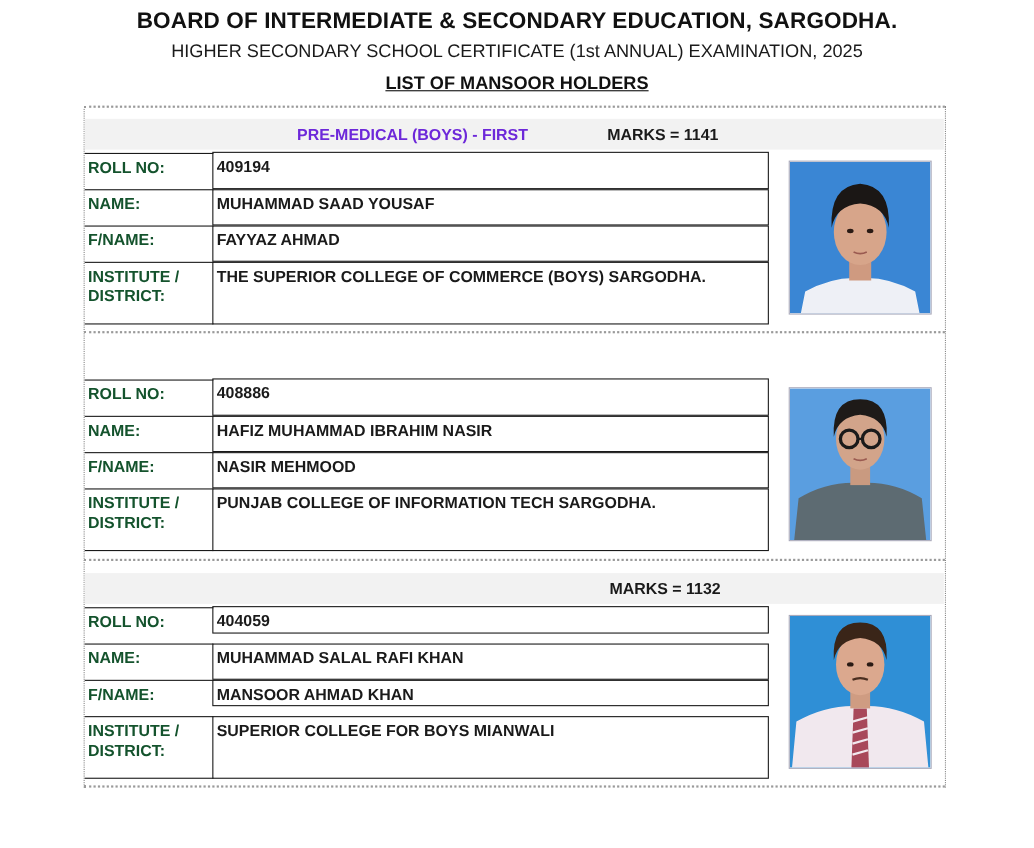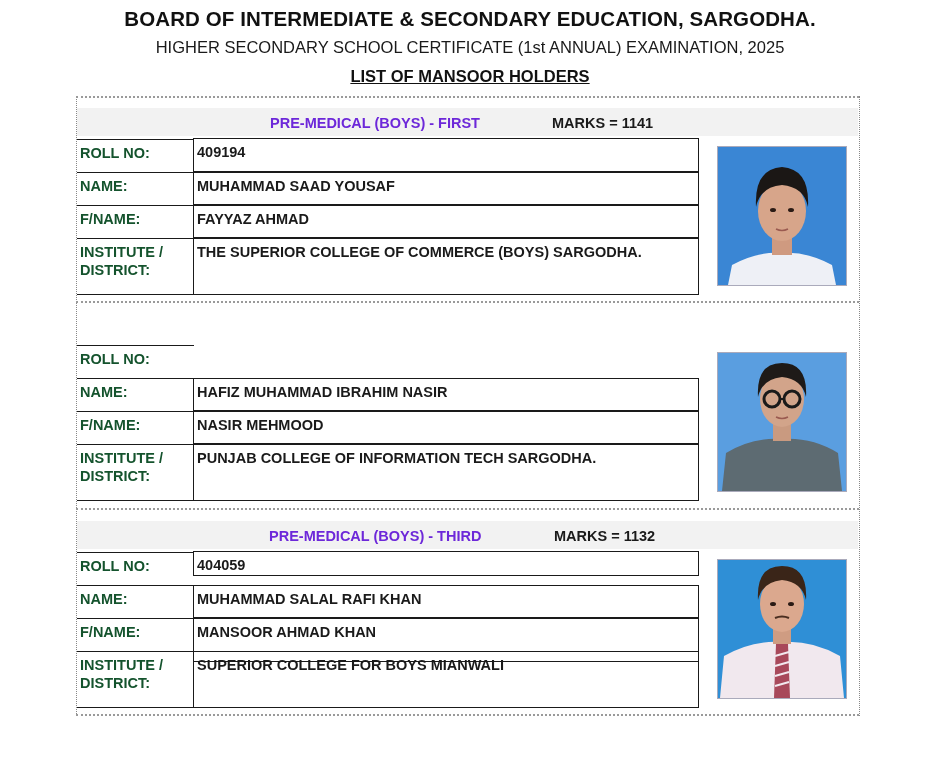--- a/index.html
+++ b/index.html
@@ -106,20 +106,23 @@
       <ellipse cx="55" cy="63" rx="3" ry="2" fill="#2a1a14"></ellipse>
       <ellipse cx="73" cy="63" rx="3" ry="2" fill="#2a1a14"></ellipse>
       <path d="M58 82 Q64 85 70 82" stroke="#9a5a50" stroke-width="1.5" fill="none"></path>
     </svg>
   </div>
 </div>
 
 <div class="section" style="top:314px; height:190px;">
   <div class="lblline" style="top:31px"></div>
   <span class="lbl" style="top:36px">ROLL NO:</span>
+  <div class="valbox" style="top:30px;height:34px">
+      <span class="val">408886</span>
+    </div>
   <div class="lblline" style="top:64px"></div>
   <span class="lbl" style="top:69px">NAME:</span>
   <div class="valbox" style="top:64px;height:33px">
       <span class="val">HAFIZ MUHAMMAD IBRAHIM NASIR</span>
     </div>
   <div class="lblline" style="top:97px"></div>
   <span class="lbl" style="top:102px">F/NAME:</span>
   <div class="valbox" style="top:97px;height:33px">
       <span class="val">NASIR MEHMOOD</span>
     </div>
@@ -139,36 +142,35 @@
       <circle cx="54" cy="46" r="8" fill="none" stroke="#1a1a1a" stroke-width="3"></circle>
       <circle cx="74" cy="46" r="8" fill="none" stroke="#1a1a1a" stroke-width="3"></circle>
       <line x1="62" y1="46" x2="66" y2="46" stroke="#1a1a1a" stroke-width="2"></line>
       <path d="M58 64 Q64 67 70 64" stroke="#9a5a50" stroke-width="1.5" fill="none"></path>
     </svg>
   </div>
 </div>
 
 <div class="section" style="top:521px; height:190px;">
   <div class="sec-head">
-    <span class="sec-title" style="left:192px">PRE-MEDICAL (BOYS) - THIRD</span>
     <span class="sec-marks" style="left:477px">MARKS = 1132</span>
   </div>
   <div class="lblline" style="top:31px"></div>
   <span class="lbl" style="top:36px">ROLL NO:</span>
   <div class="valbox" style="top:30px;height:25px">
       <span class="val">404059</span>
     </div>
   <div class="lblline" style="top:64px"></div>
   <span class="lbl" style="top:69px">NAME:</span>
   <div class="valbox" style="top:64px;height:33px">
       <span class="val">MUHAMMAD SALAL RAFI KHAN</span>
     </div>
   <div class="lblline" style="top:97px"></div>
   <span class="lbl" style="top:102px">F/NAME:</span>
-  <div class="valbox" style="top:97px;height:44px">
+  <div class="valbox" style="top:97px;height:24px">
       <span class="val">MANSOOR AHMAD KHAN</span>
     </div>
   <div class="lblline" style="top:130px"></div>
   <span class="lbl" style="top:135px"><span>INSTITUTE /</span><br><span>DISTRICT:</span></span>
   <div class="valbox" style="top:130px;height:57px">
       <span class="val">SUPERIOR COLLEGE FOR BOYS MIANWALI</span>
     </div>
   <div class="lblline" style="top:186px"></div>
   <div class="photo" style="left:640px; top:38px; height:138px;">
     <svg width="128" height="138" viewBox="0 0 128 138">

